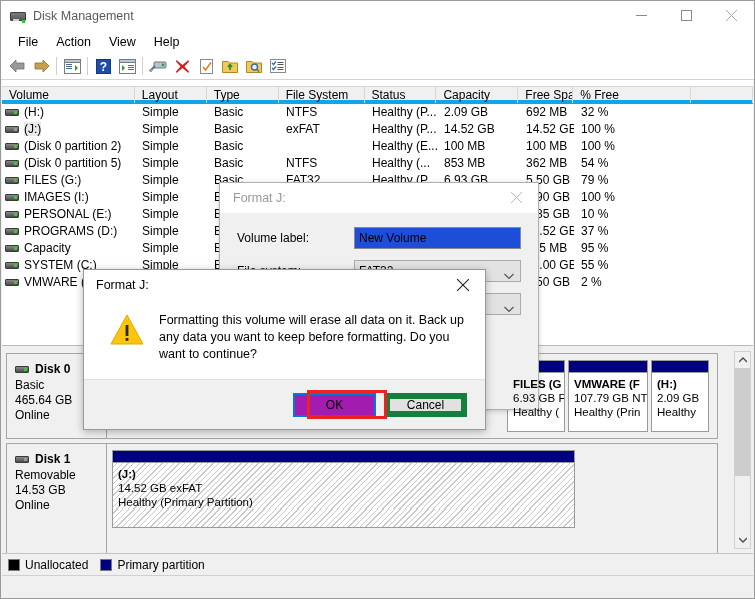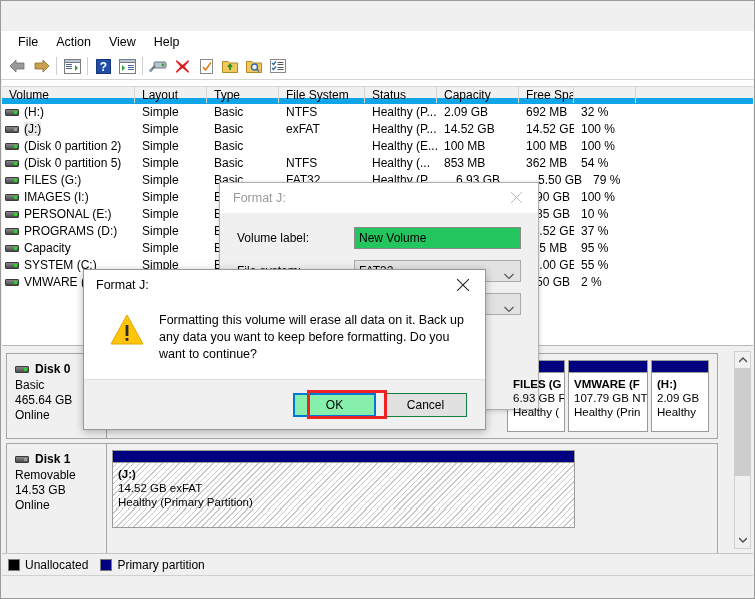--- a/index.html
+++ b/index.html
@@ -111,21 +111,21 @@
     position: absolute; left: 1px; top: 79px;
     width: 751px; height: 265px;
     background: #ffffff;
     overflow: hidden;
   }
   .lv-header {
     position: absolute; left: 0; top: 6px;
     width: 751px; height: 18px;
     background: #f0f0f0;
     border-top: 1px solid #d6d6d6;
-    border-bottom: 6px solid #0ea5e9;
+    border-bottom: 4px solid #0ea5e9;
     box-sizing: border-box;
     display: flex;
   }
   .lv-th {
     height: 16px;
     line-height: 16px;
     font-size: 12px;
     color: #000;
     padding-left: 7px;
     box-sizing: border-box;
@@ -364,21 +364,21 @@
     margin-bottom: 11px;
   }
   .fmt-label {
     width: 117px;
     font-size: 12px;
     color: #000;
   }
   .fmt-input {
     flex: 1;
     height: 22px;
-    background: #22c55e;
+    background: #1d4ed8;
     border: 1px solid #8a8a8a;
     box-sizing: border-box;
     line-height: 20px;
     padding-left: 4px;
     font-size: 12px;
   }
   .fmt-select {
     flex: 1;
     height: 22px;
     background: #e2e2e2;
@@ -441,46 +441,73 @@
     background: #f0f0f0;
     border-top: 1px solid #dfdfdf;
     box-sizing: border-box;
     display: flex; align-items: center;
     justify-content: flex-end;
     padding-right: 18px;
   }
   .btn {
     width: 83px; height: 24px;
     background: #e1e1e1;
-    border: 1px solid #15803d;
+    border: 6px solid #15803d;
     box-sizing: border-box;
     font-size: 12px;
     display: flex; align-items: center; justify-content: center;
     margin-left: 8px;
   }
   .btn.default {
     border: 2px solid #0078d7;
-    background: #86efac;
+    background: #a21caf;
     margin-left: 20px;
   }
   .redbox {
     position: absolute;
     left: 306px; top: 389px;
     width: 80px; height: 29px;
     border: 3px solid #ee2222;
     box-sizing: border-box;
     z-index: 50;
     pointer-events: none;
   }
 </style>
 </head>
 <body>
 
 <div id="app">
 
+  <div class="titlebar">
+    <div class="title-icon">
+      <div class="drive">
+          <span class="slot"></span>
+          <span class="led"></span>
+        </div>
+    </div>
+    <div class="title-text">Disk Management</div>
+    <div class="win-buttons">
+      <div class="win-btn">
+        <svg width="11" height="11" viewBox="0 0 11 11">
+            <line x1="0" y1="5.5" x2="11" y2="5.5" stroke="#8a8a8a" stroke-width="1"></line>
+          </svg>
+      </div>
+      <div class="win-btn">
+        <svg width="11" height="11" viewBox="0 0 11 11">
+            <rect x="0.5" y="0.5" width="10" height="10" fill="none" stroke="#8a8a8a" stroke-width="1"></rect>
+          </svg>
+      </div>
+      <div class="win-btn">
+        <svg width="11" height="11" viewBox="0 0 11 11">
+            <line x1="0" y1="0" x2="11" y2="11" stroke="#a8a8a8" stroke-width="1"></line>
+            <line x1="11" y1="0" x2="0" y2="11" stroke="#a8a8a8" stroke-width="1"></line>
+          </svg>
+      </div>
+    </div>
+  </div>
 
   <div class="menubar">
     <div class="menu-item">File</div>
     <div class="menu-item">Action</div>
     <div class="menu-item">View</div>
     <div class="menu-item">Help</div>
   </div>
 
   <div class="toolbar">
     <div class="tb-btn">
@@ -569,20 +596,21 @@
 
   <div class="listpane">
     <div class="lv-header" id="lv-header">
         <div class="lv-th" style="width: 133px;">Volume</div>
         <div class="lv-th" style="width: 72px;">Layout</div>
         <div class="lv-th" style="width: 72px;">Type</div>
         <div class="lv-th" style="width: 86px;">File System</div>
         <div class="lv-th" style="width: 72px;">Status</div>
         <div class="lv-th" style="width: 82px;">Capacity</div>
         <div class="lv-th" style="width: 55px;">Free Spa...</div>
+        <div class="lv-th" style="width: 118px;">% Free</div>
         <div class="lv-th" style="width: 62px;"></div>
       </div>
     <div class="lv-rows" id="lv-rows">
         <div class="lv-row">
           <div class="lv-cell vol" style="width: 133px;"><span class="vol-ico">
               <i></i>
             </span><span class="seltext">(H:)</span></div>
           <div class="lv-cell" style="width: 72px; padding-left: 7px;">Simple</div>
           <div class="lv-cell" style="width: 72px; padding-left: 7px;">Basic</div>
           <div class="lv-cell" style="width: 86px; padding-left: 7px;">NTFS</div>
@@ -628,21 +656,21 @@
           <div class="lv-cell" style="width: 118px; padding-left: 7px;">54 %</div>
         </div>
         <div class="lv-row">
           <div class="lv-cell vol" style="width: 133px;"><span class="vol-ico">
               <i></i>
             </span><span class="seltext">FILES (G:)</span></div>
           <div class="lv-cell" style="width: 72px; padding-left: 7px;">Simple</div>
           <div class="lv-cell" style="width: 72px; padding-left: 7px;">Basic</div>
           <div class="lv-cell" style="width: 86px; padding-left: 7px;">FAT32</div>
           <div class="lv-cell" style="width: 72px; padding-left: 7px;">Healthy (P...</div>
-          <div class="lv-cell" style="width: 82px; padding-left: 7px; margin-left: 12px;">6.93 GB</div>
+          <div class="lv-cell" style="width: 82px; padding-left: 7px;">6.93 GB</div>
           <div class="lv-cell" style="width: 55px; padding-left: 7px;">5.50 GB</div>
           <div class="lv-cell" style="width: 118px; padding-left: 7px;">79 %</div>
         </div>
         <div class="lv-row">
           <div class="lv-cell vol" style="width: 133px;"><span class="vol-ico">
               <i></i>
             </span><span class="seltext">IMAGES (I:)</span></div>
           <div class="lv-cell" style="width: 72px; padding-left: 7px;">Simple</div>
           <div class="lv-cell" style="width: 72px; padding-left: 7px;">Basic</div>
           <div class="lv-cell" style="width: 86px; padding-left: 7px;"></div>

